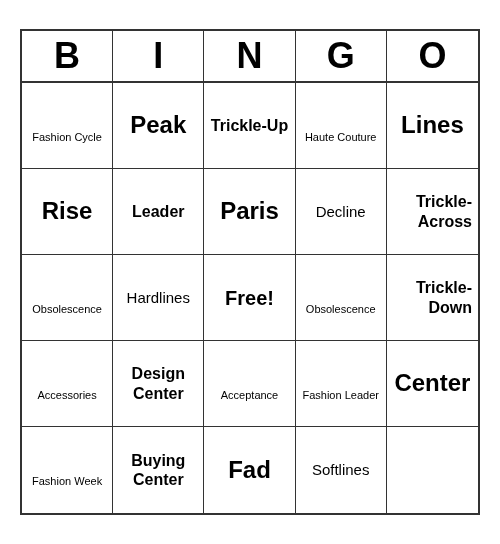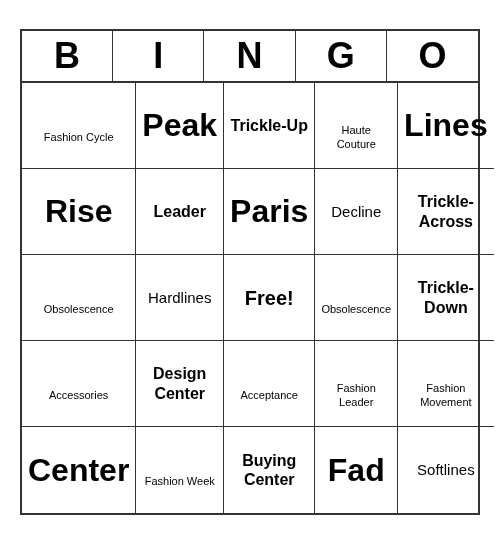--- a/index.html
+++ b/index.html
@@ -54,33 +54,34 @@
       min-height: 86px;
       display: flex;
       align-items: center;
       justify-content: center;
       text-align: center;
       padding: 4px 6px;
     }
 
     .bingo-cell:nth-child(5n) {
       border-right: none;
+      text-align: right;
     }
 
     .bingo-cell:nth-child(n+21) {
       border-bottom: none;
     }
 
     .cell-text {
       font-size: 15px;
       line-height: 1.2;
     }
 
     .cell-text.large {
-      font-size: 32px;
+      font-size: 24px;
       font-weight: bold;
     }
 
     .cell-text.medium {
       font-size: 16px;
       font-weight: bold;
     }
 
     .cell-text.small {
       font-size: 11px;
@@ -155,23 +156,20 @@
       <div class="bingo-cell">
         <span class="cell-text medium">Design Center</span>
       </div>
       <div class="bingo-cell">
         <span class="cell-text small">Acceptance</span>
       </div>
       <div class="bingo-cell">
         <span class="cell-text small">Fashion Leader</span>
       </div>
       <div class="bingo-cell">
-        <span class="cell-text small">Fashion Movement</span>
-      </div>
-      <div class="bingo-cell">
         <span class="cell-text large">Center</span>
       </div>
       <div class="bingo-cell">
         <span class="cell-text small">Fashion Week</span>
       </div>
       <div class="bingo-cell">
         <span class="cell-text medium">Buying Center</span>
       </div>
       <div class="bingo-cell">
         <span class="cell-text large">Fad</span>

